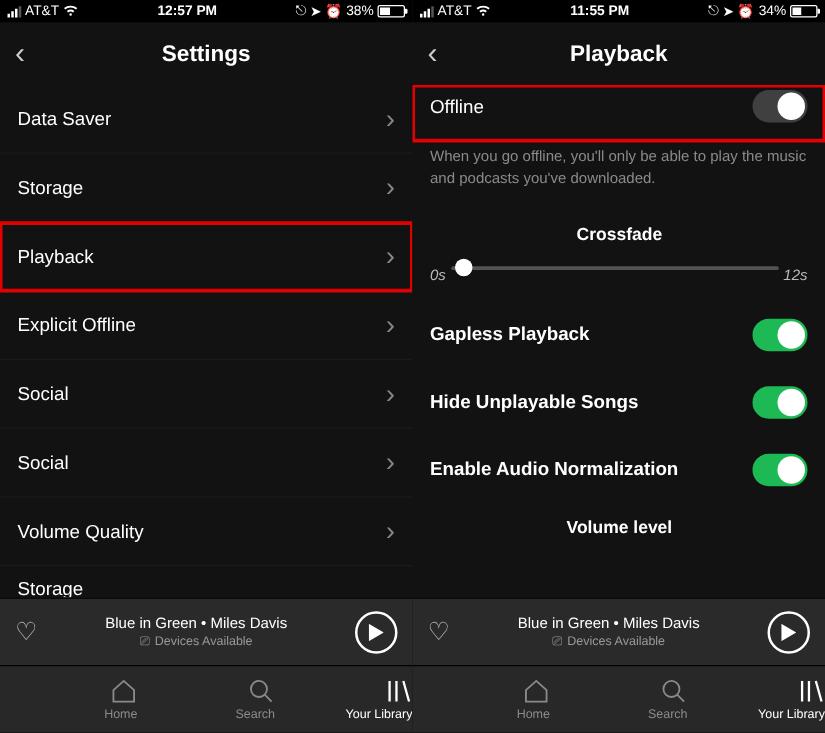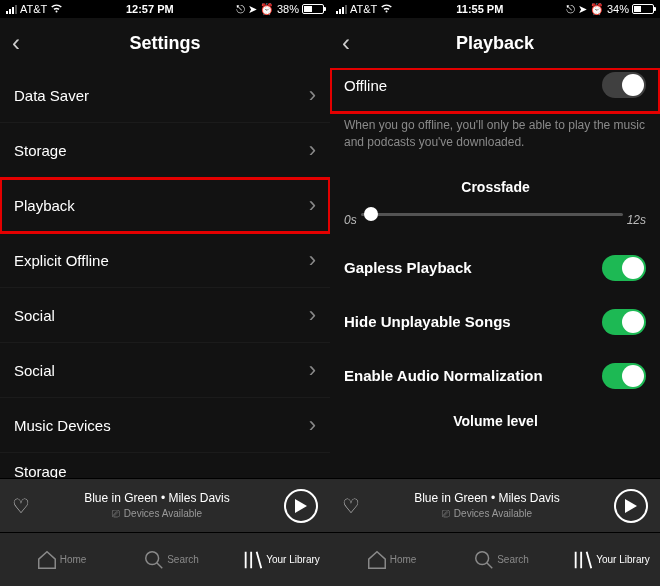--- a/index.html
+++ b/index.html
@@ -147,21 +147,21 @@
   }
   .np-play svg { fill:#fff; }
   
   .tab-bar {
     height: 54px;
     background: #282828;
     display:flex;
     border-top:1px solid #000;
   }
   .tab {
-    flex:1; display:flex; flex-direction:row; align-items:center; justify-content:center;
+    flex:1; display:flex; flex-direction:column; align-items:flex-end; justify-content:center;
     gap:2px; font-size:10px; color:#8a8a8a; cursor:pointer;margin-left:12px;
   }
   .tab.active { color:#fff; }
   .tab svg { width:22px; height:22px; }
   
   .section-heading.cut { padding-top:10px; height:24px; overflow:hidden; }
 </style>
 </head>
 <body>
 
@@ -217,21 +217,21 @@
     </div>
     <div class="row">
       <span>Social</span>
       <span class="chevron">›</span>
     </div>
     <div class="row">
       <span>Social</span>
       <span class="chevron">›</span>
     </div>
     <div class="row">
-      <span>Music Devices</span>
+      <span>Volume Quality</span>
       <span class="chevron">›</span>
     </div>
     <div class="row last-cut">
       <span>Storage</span>
     </div>
   </div>
 
   <div class="now-playing">
     <span class="np-heart">♡</span>
     <div class="np-center">

